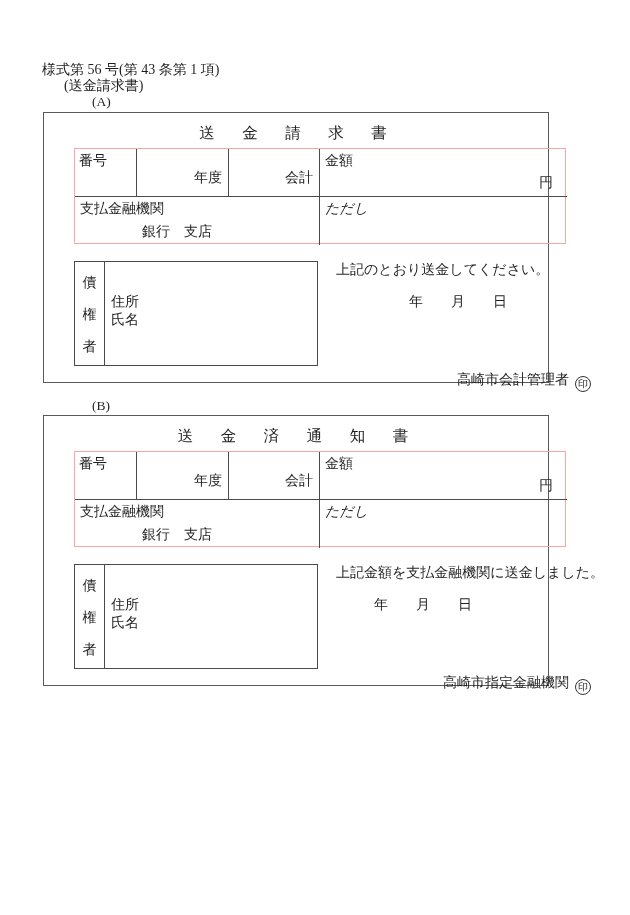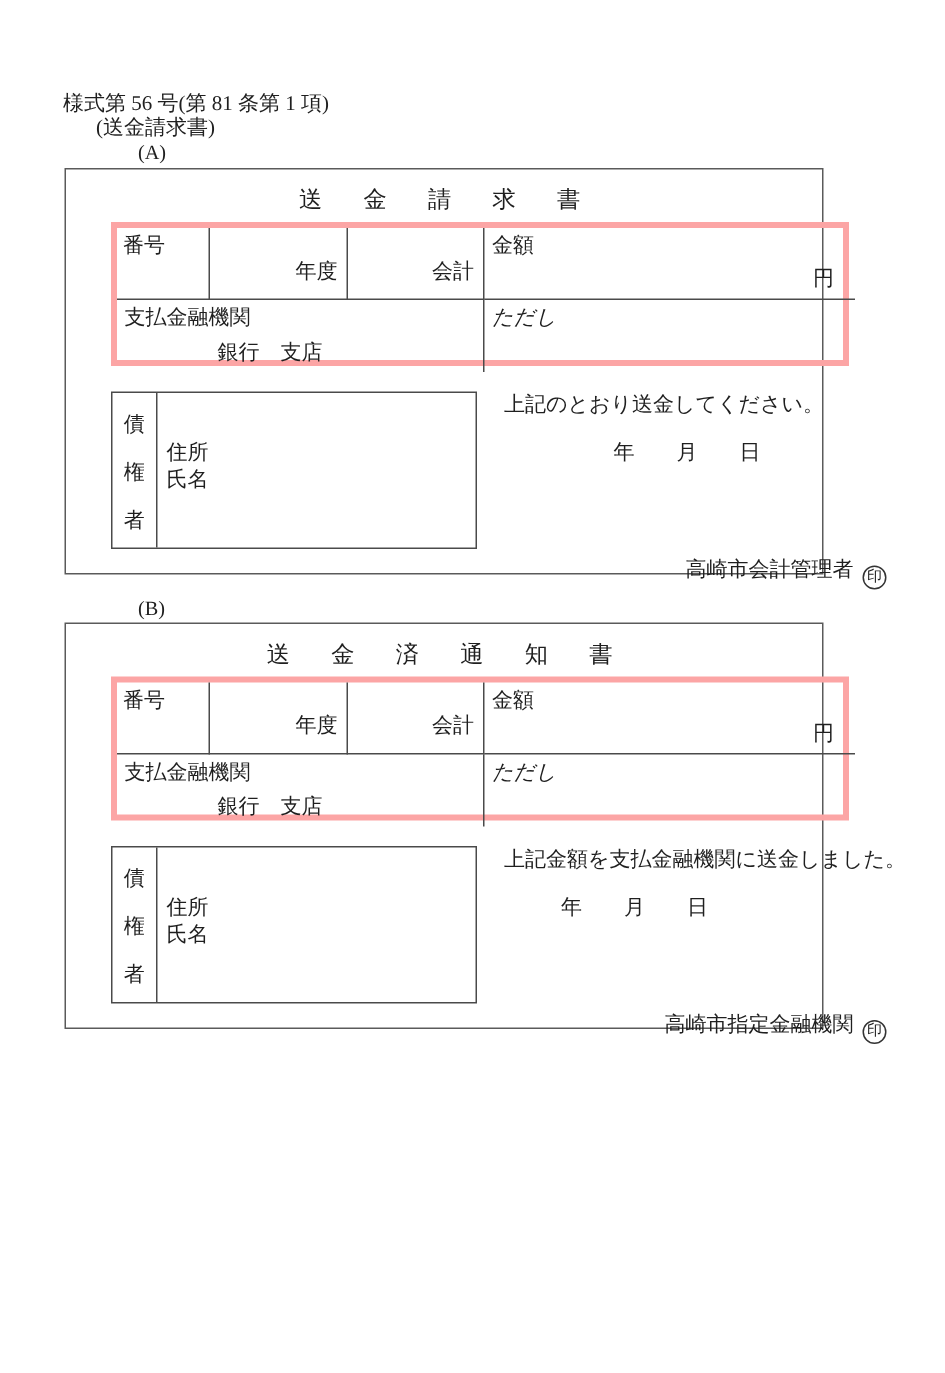--- a/index.html
+++ b/index.html
@@ -40,21 +40,21 @@
     white-space: pre;
   }
 
   .form-table {
     position: absolute;
     left: 30px; top: 35px;
     width: 492px; height: 96px;
     display: grid;
     grid-template-columns: 62px 92px 91px 247px;
     grid-template-rows: 48px 48px;
-    border: 4px solid #fca5a5;
+    border: 1px solid #fca5a5;
     font-size: 14px;
   }
   .cell { position: relative; }
   .cell-number   { grid-row: 1; grid-column: 1; border-right: 1px solid #4a4a4a; border-bottom: 1px solid #4a4a4a; padding: 3px 4px; }
   .cell-year     { grid-row: 1; grid-column: 2; border-right: 1px solid #4a4a4a; border-bottom: 1px solid #4a4a4a;
                    display: flex; align-items: center; justify-content: flex-end; padding: 10px 6px 0 0; }
   .cell-account  { grid-row: 1; grid-column: 3; border-right: 1px solid #4a4a4a; border-bottom: 1px solid #4a4a4a;
                    display: flex; align-items: center; justify-content: flex-end; padding: 10px 6px 0 0; }
   .cell-amount   { grid-row: 1; grid-column: 4; border-bottom: 1px solid #4a4a4a; padding: 3px 5px; }
   .yen-label     { position: absolute; bottom: 4px; right: 14px; }
@@ -105,21 +105,21 @@
     font-size: 10px; line-height: 1;
     margin-left: 6px;
     vertical-align: -3px;
   }
 </style>
 </head>
 <body>
 
 <div class="page">
 
-  <div class="hline hline-1">様式第 56 号(第 81 条第 1 項)</div>
+  <div class="hline hline-1">様式第 56 号(第 43 条第 1 項)</div>
   <div class="hline hline-2">(送金請求書)</div>
   <div class="section-label section-label-a">(A)</div>
   <div class="section-label section-label-b">(B)</div>
 
   <section class="form-box form-box-a">
     <div class="form-title">送　金　請　求　書</div>
 
     <div class="form-table">
       <div class="cell cell-number">
         <span>番号</span>

